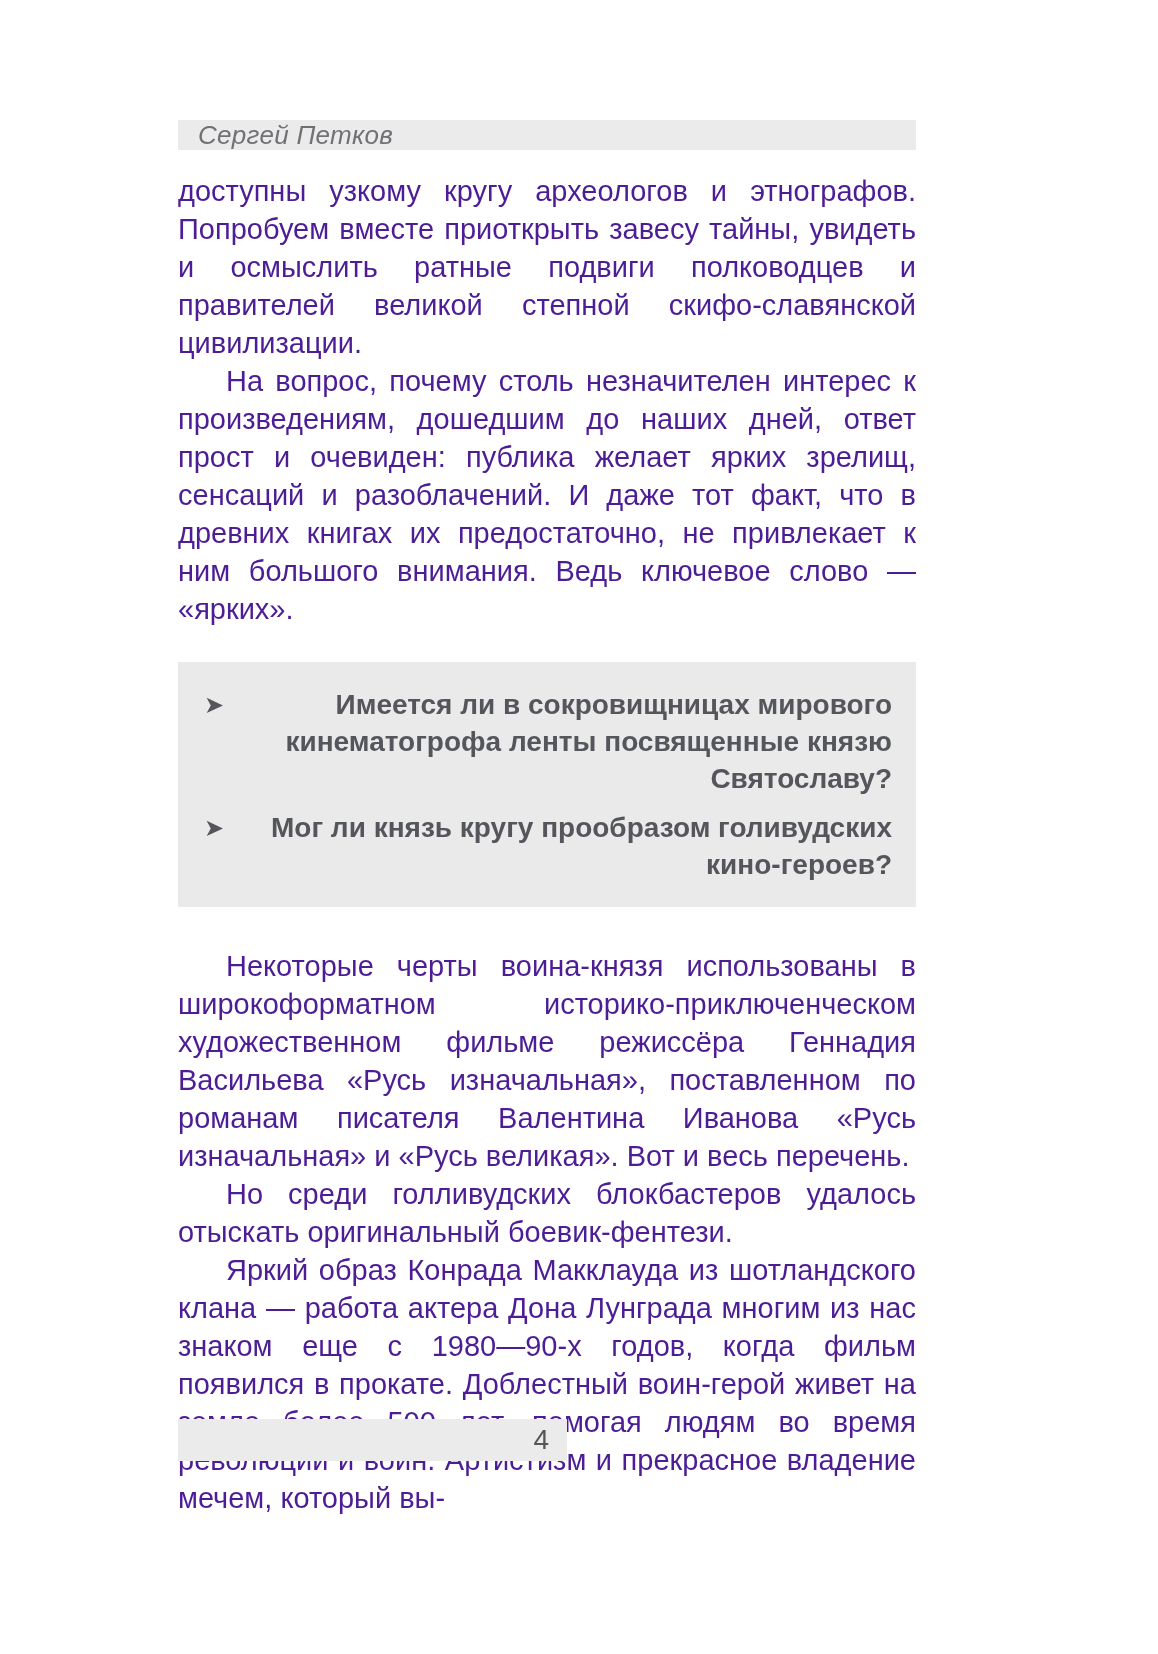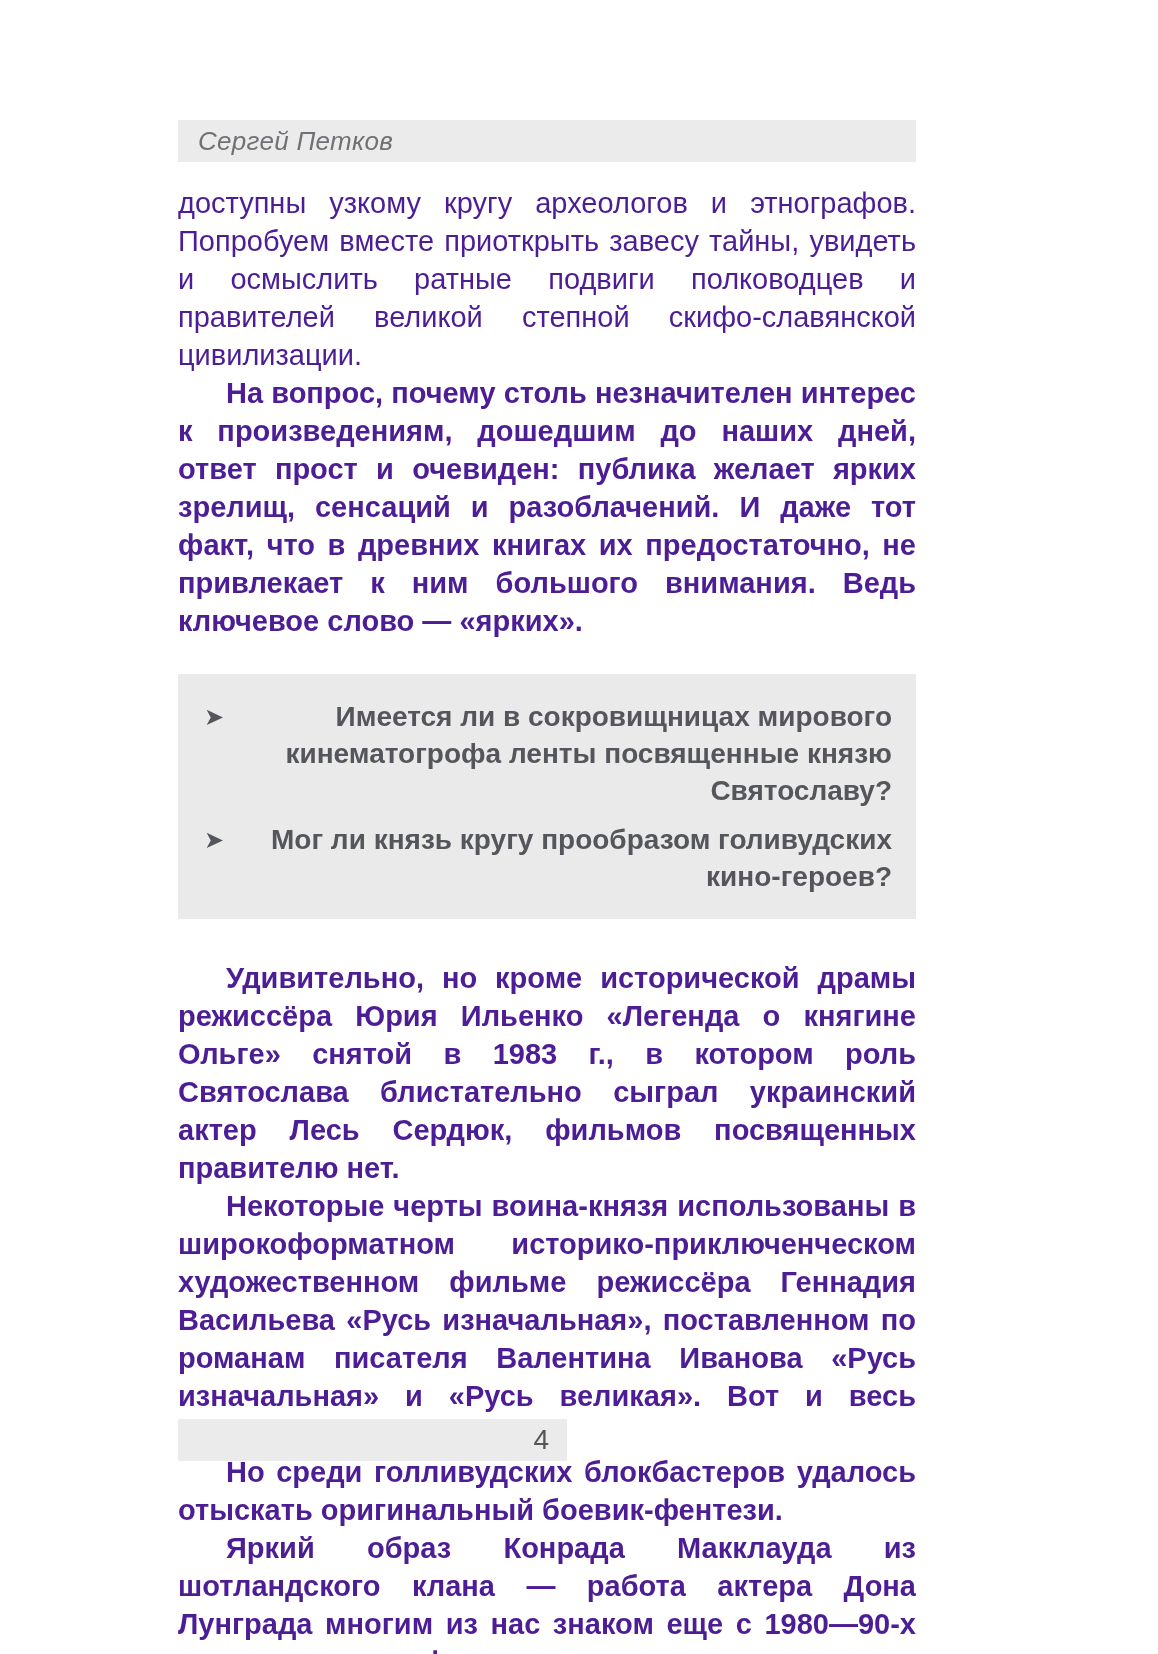--- a/index.html
+++ b/index.html
@@ -20,21 +20,21 @@
   }
 
   .content {
     position: absolute;
     left: 178px;
     top: 120px;
     width: 738px;
   }
 
   .running-header {
-    height: 42px;
+    height: 30px;
     background: #ebebeb;
     display: flex;
     align-items: center;
     padding-left: 20px;
     margin-bottom: 22px;
   }
 
   .running-header .author {
     font-style: italic;
     font-size: 26px;
@@ -44,21 +44,20 @@
 
   .bodytext p {
     font-size: 29px;
     line-height: 38px;
     text-align: justify;
     color: #4c1d95;
   }
 
   .bodytext p.indent {
     text-indent: 48px;
-    font-weight: bold;
   }
 
   .callout {
     background: #eaeaea;
     margin: 34px 0 40px 0;
     padding: 24px 24px 24px 26px;
   }
 
   .callout-item {
     display: flex;
@@ -125,21 +124,20 @@
         <div class="callout-item">
           <span class="bullet">➤</span>
           <span class="callout-text">Имеется ли в сокровищницах мирового кинематогрофа ленты посвященные князю Святославу?</span>
         </div>
         <div class="callout-item">
           <span class="bullet">➤</span>
           <span class="callout-text">Мог ли князь кругу прообразом голивудских кино-героев?</span>
         </div>
       </div>
 
-      <p class="indent">Удивительно, но кроме исторической драмы режиссёра Юрия Ильенко «Легенда о княгине Ольге» снятой в 1983 г., в котором роль Святослава блистательно сыграл украинский актер Лесь Сердюк, фильмов посвященных правителю нет.</p>
 
       <p class="indent">Некоторые черты воина-князя использованы в широкоформатном историко-приключенческом художественном фильме режиссёра Геннадия Васильева «Русь изначальная», поставленном по романам писателя Валентина Иванова «Русь изначальная» и «Русь великая». Вот и весь перечень.</p>
 
       <p class="indent">Но среди голливудских блокбастеров удалось отыскать оригинальный боевик-фентези.</p>
 
       <p class="indent">Яркий образ Конрада Макклауда из шотландского клана — работа актера Дона Лунграда многим из нас знаком еще с 1980—90-х годов, когда фильм появился в прокате. Доблестный воин-герой живет на земле более 500 лет, помогая людям во время революций и войн. Артистизм и прекрасное владение мечем, который вы-</p>
 
     </div>
 
   </div>

